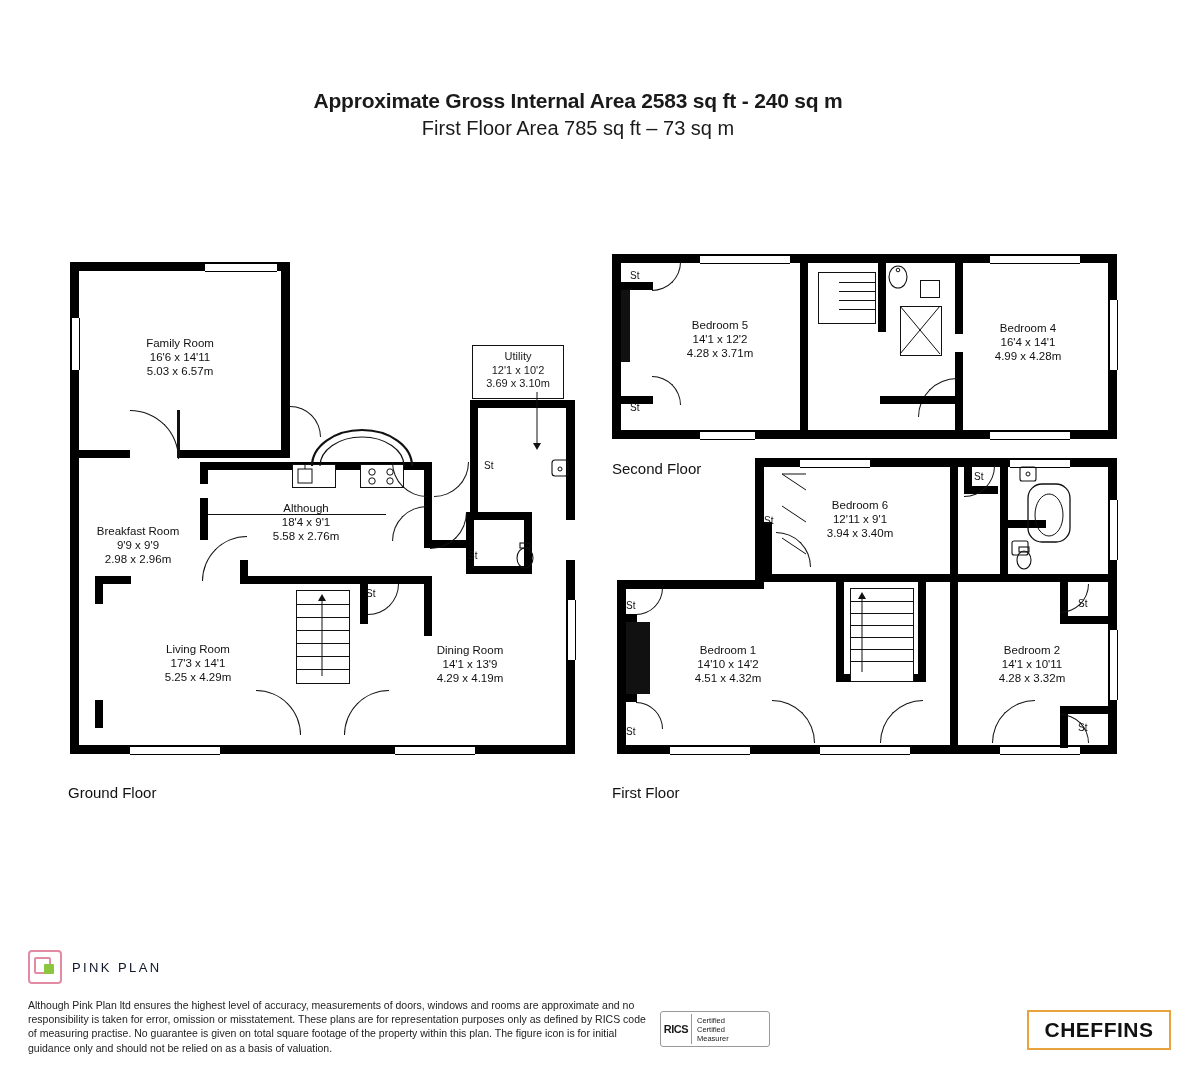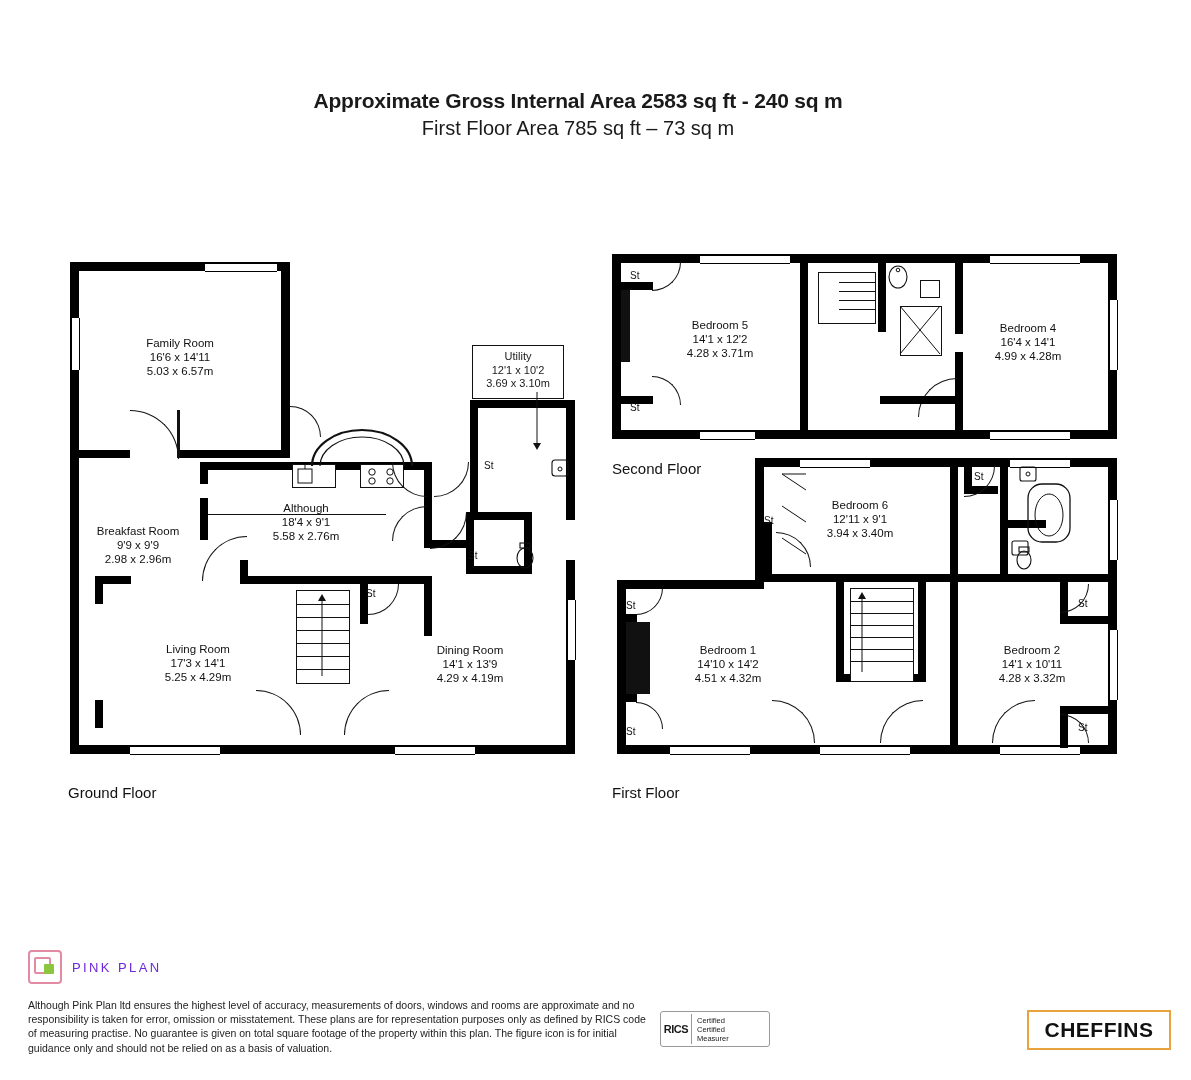--- a/index.html
+++ b/index.html
@@ -41,21 +41,21 @@
 
   .fill-black{position:absolute;background:#111;}
 
   svg.fx{position:absolute;overflow:visible;}
 
   
   .brand{position:absolute;left:28px;top:950px;display:flex;align-items:center;gap:10px;}
   .brand .logo{width:30px;height:30px;border:2px solid #e38aa5;border-radius:4px;position:relative;}
   .brand .logo:before{content:"";position:absolute;left:4px;top:5px;width:13px;height:13px;border:2px solid #e38aa5;border-radius:2px;}
   .brand .logo:after{content:"";position:absolute;left:14px;top:12px;width:10px;height:10px;background:#8cc63f;border-radius:1px;}
-  .brand .txt{color:#6d28d9;font-size:13px;letter-spacing:2.4px;}
+  .brand .txt{color:#0f172a;font-size:13px;letter-spacing:2.4px;}
 
   .disclaimer{position:absolute;left:28px;top:998px;width:620px;font-size:10.5px;line-height:14.2px;color:#222;}
 
   .rics{position:absolute;left:660px;top:1011px;width:108px;height:34px;border:1px solid #999;border-radius:3px;display:flex;align-items:center;background:#fff;}
   .rics .mark{width:30px;height:32px;display:flex;align-items:center;justify-content:center;font-size:11px;font-weight:bold;letter-spacing:-0.5px;}
   .rics .lines{font-size:7.5px;line-height:9px;border-left:1px solid #999;padding-left:5px;height:30px;display:flex;flex-direction:column;justify-content:center;}
 
   .cheffins{position:absolute;left:1027px;top:1010px;width:140px;height:36px;border:2px solid #e8a33d;background:#fff;display:flex;align-items:center;justify-content:center;}
   .cheffins span{font-size:21px;font-weight:bold;letter-spacing:0.5px;color:#111;}
 </style>

